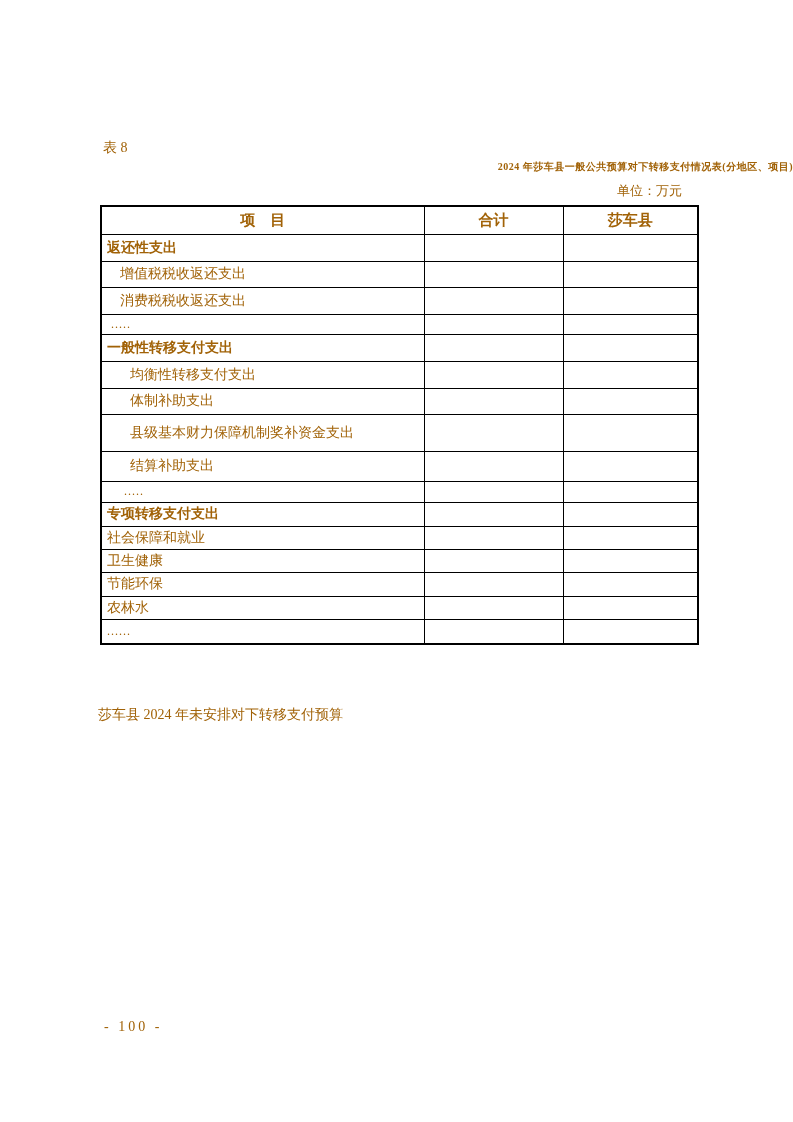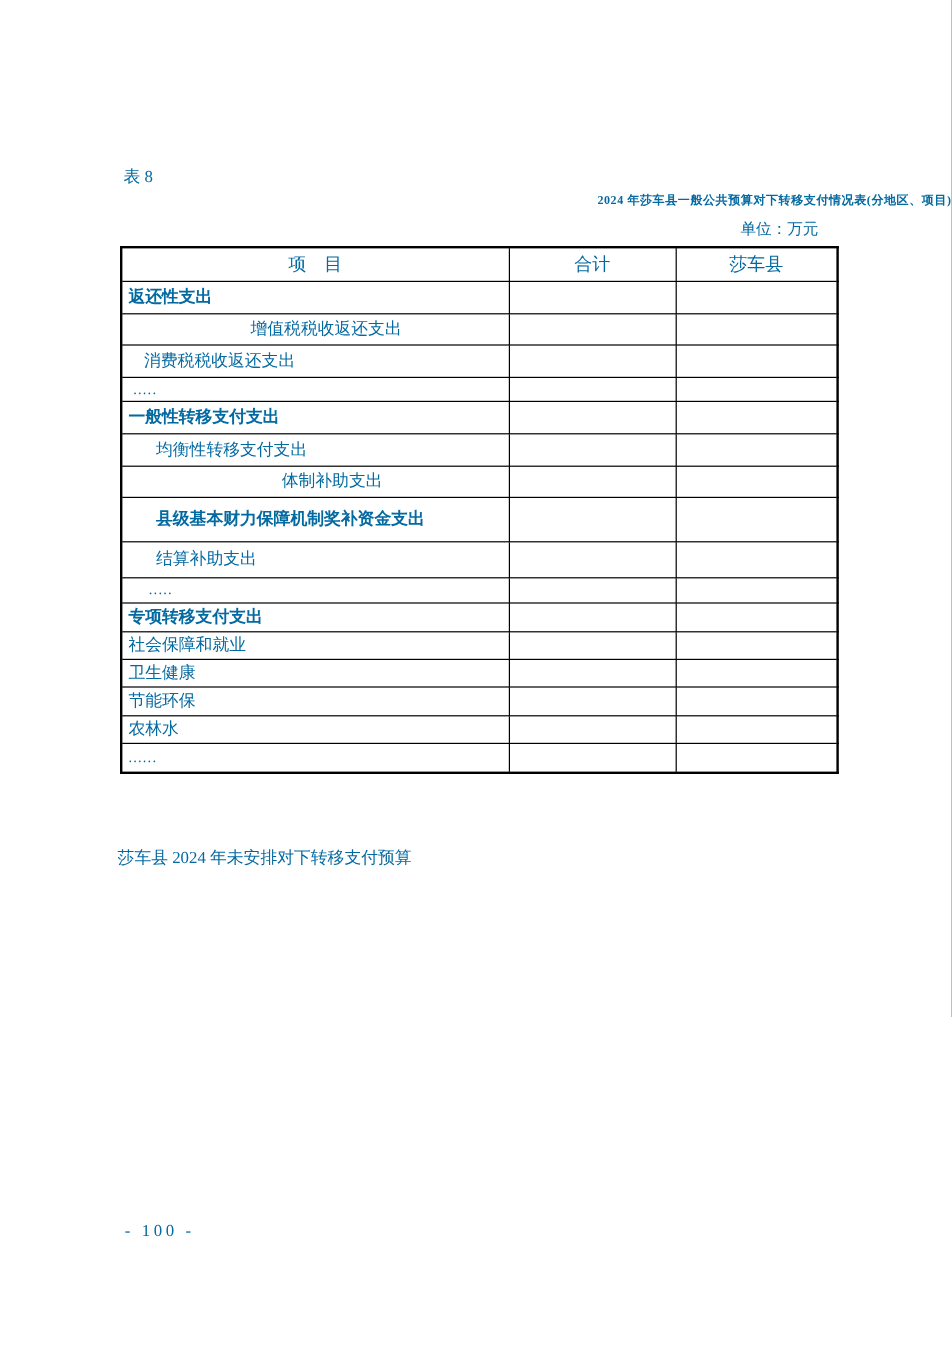--- a/index.html
+++ b/index.html
@@ -4,21 +4,21 @@
 <style>
   * { margin: 0; padding: 0; box-sizing: border-box; }
   html, body { background: #888; }
   .page {
     position: relative;
     width: 793px;
     height: 1122px;
     background: #ffffff;
     margin: 0 auto;
     font-family: "Liberation Serif", "DejaVu Serif", serif;
-    color: #0369a1;
+    color: #a16207;
     overflow: hidden;
   }
   .table-label {
     position: absolute;
     left: 103px;
     top: 139px;
     font-size: 14px;
   }
   .doc-title {
     position: absolute;
@@ -48,35 +48,35 @@
   }
   table.budget td, table.budget th {
     border: 1px solid #000;
     vertical-align: middle;
     padding: 0 0 0 5px;
     overflow: hidden;
     white-space: nowrap;
   }
   table.budget th {
     text-align: center;
-    font-weight: normal;
+    font-weight: bold;
     padding: 0;
     height: 28px;
     font-size: 15px;
   }
   tr.sec td:first-child { font-weight: bold; }
   td.center { text-align: center; font-weight: bold; padding-left: 0; }
   .ind1 td:first-child { padding-left: 18px; }
   .ind2 td:first-child { padding-left: 28px; }
   .dots1 td:first-child { padding-left: 9px; font-size: 12px; letter-spacing: 1px; }
   .dots2 td:first-child { padding-left: 22px; font-size: 12px; letter-spacing: 1px; }
   .dots3 td:first-child { padding-left: 5px; font-size: 12px; letter-spacing: 1px; }
   .h20 { height: 20px; } .h21 { height: 21px; } .h23 { height: 23px; }
-  .h24 { height: 24px; } .h25 { height: 25px; } .h26 { height: 26px; text-align: center; }
-  .h27 { height: 27px; } .h30 { height: 30px; } .h37 { height: 37px; font-weight: bold; }
+  .h24 { height: 24px; } .h25 { height: 25px; } .h26 { height: 26px; }
+  .h27 { height: 27px; } .h30 { height: 30px; } .h37 { height: 37px; }
   .footnote {
     position: absolute;
     left: 98px;
     top: 706px;
     font-size: 14px;
   }
   .page-number {
     position: absolute;
     left: 104px;
     top: 1019px;

